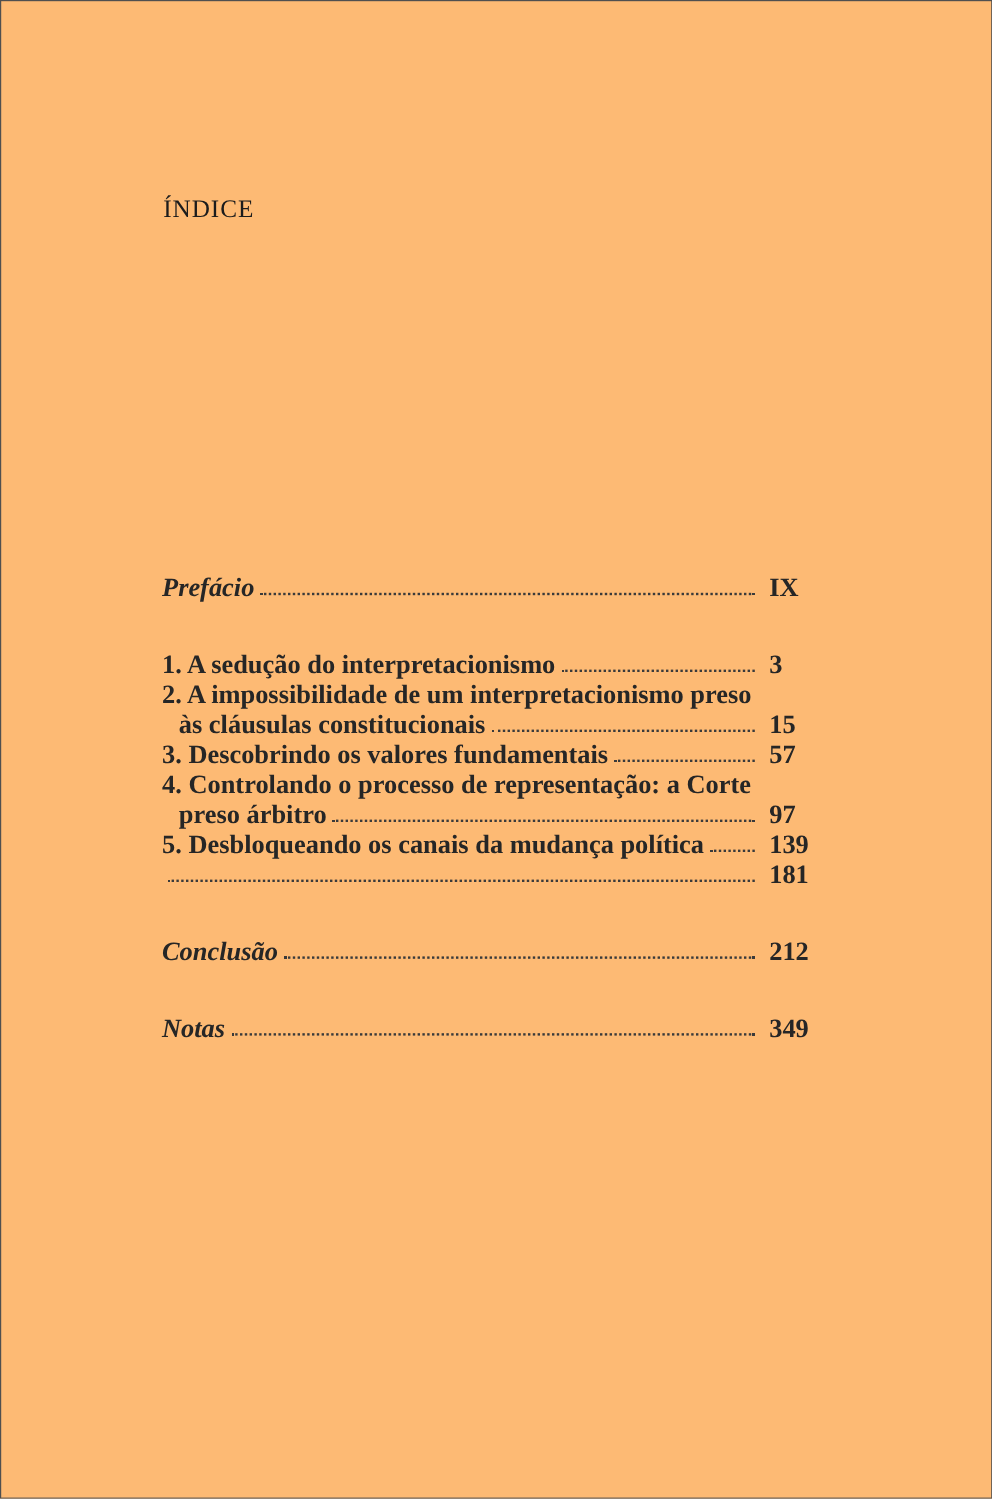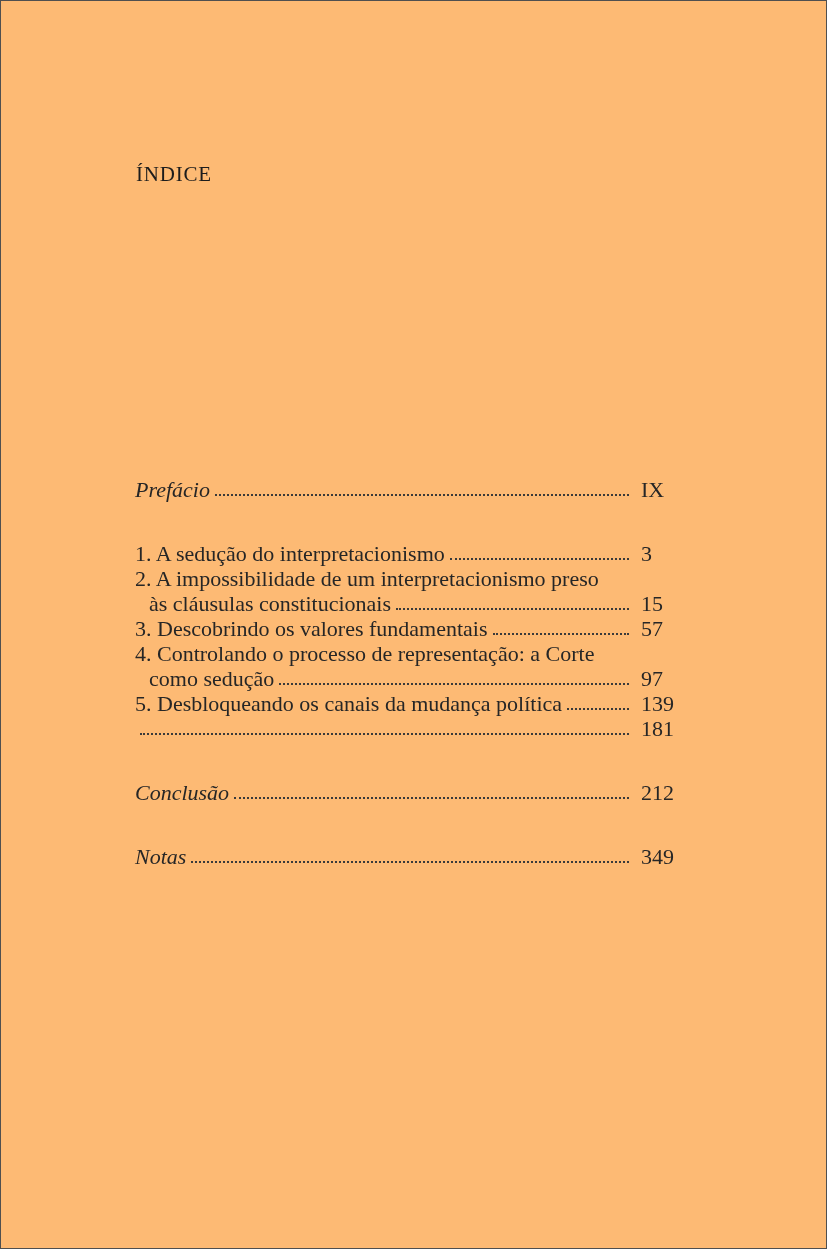--- a/index.html
+++ b/index.html
@@ -24,20 +24,21 @@
     margin: 0;
   }
   .toc {
     position: absolute;
     left: 134px;
     top: 476px;
     width: 552px;
     font-size: 22px;
     line-height: 25px;
     color: #262626;
+    font-weight: bold;
   }
   .entry.gap { margin-top: 39px; }
   .entry.italic { font-style: italic; }
   .line.row { display: flex; align-items: baseline; }
   .line.cont { padding-left: 14px; }
   .txt { white-space: nowrap; }
   .leader {
     flex: 1;
     align-self: flex-end;
     height: 0;
@@ -83,21 +84,21 @@
       <div class="entry">
         <div class="line row">
           <span class="txt">3. Descobrindo os valores fundamentais</span>
           <span class="leader"></span>
           <span class="pg">57</span>
         </div>
       </div>
       <div class="entry">
         <div class="line"><span class="txt">4. Controlando o processo de representação: a Corte</span></div>
         <div class="line cont row">
-          <span class="txt">como sedução</span>
+          <span class="txt">preso árbitro</span>
           <span class="leader"></span>
           <span class="pg">97</span>
         </div>
       </div>
       <div class="entry">
         <div class="line row">
           <span class="txt">5. Desbloqueando os canais da mudança política</span>
           <span class="leader"></span>
           <span class="pg">139</span>
         </div>

